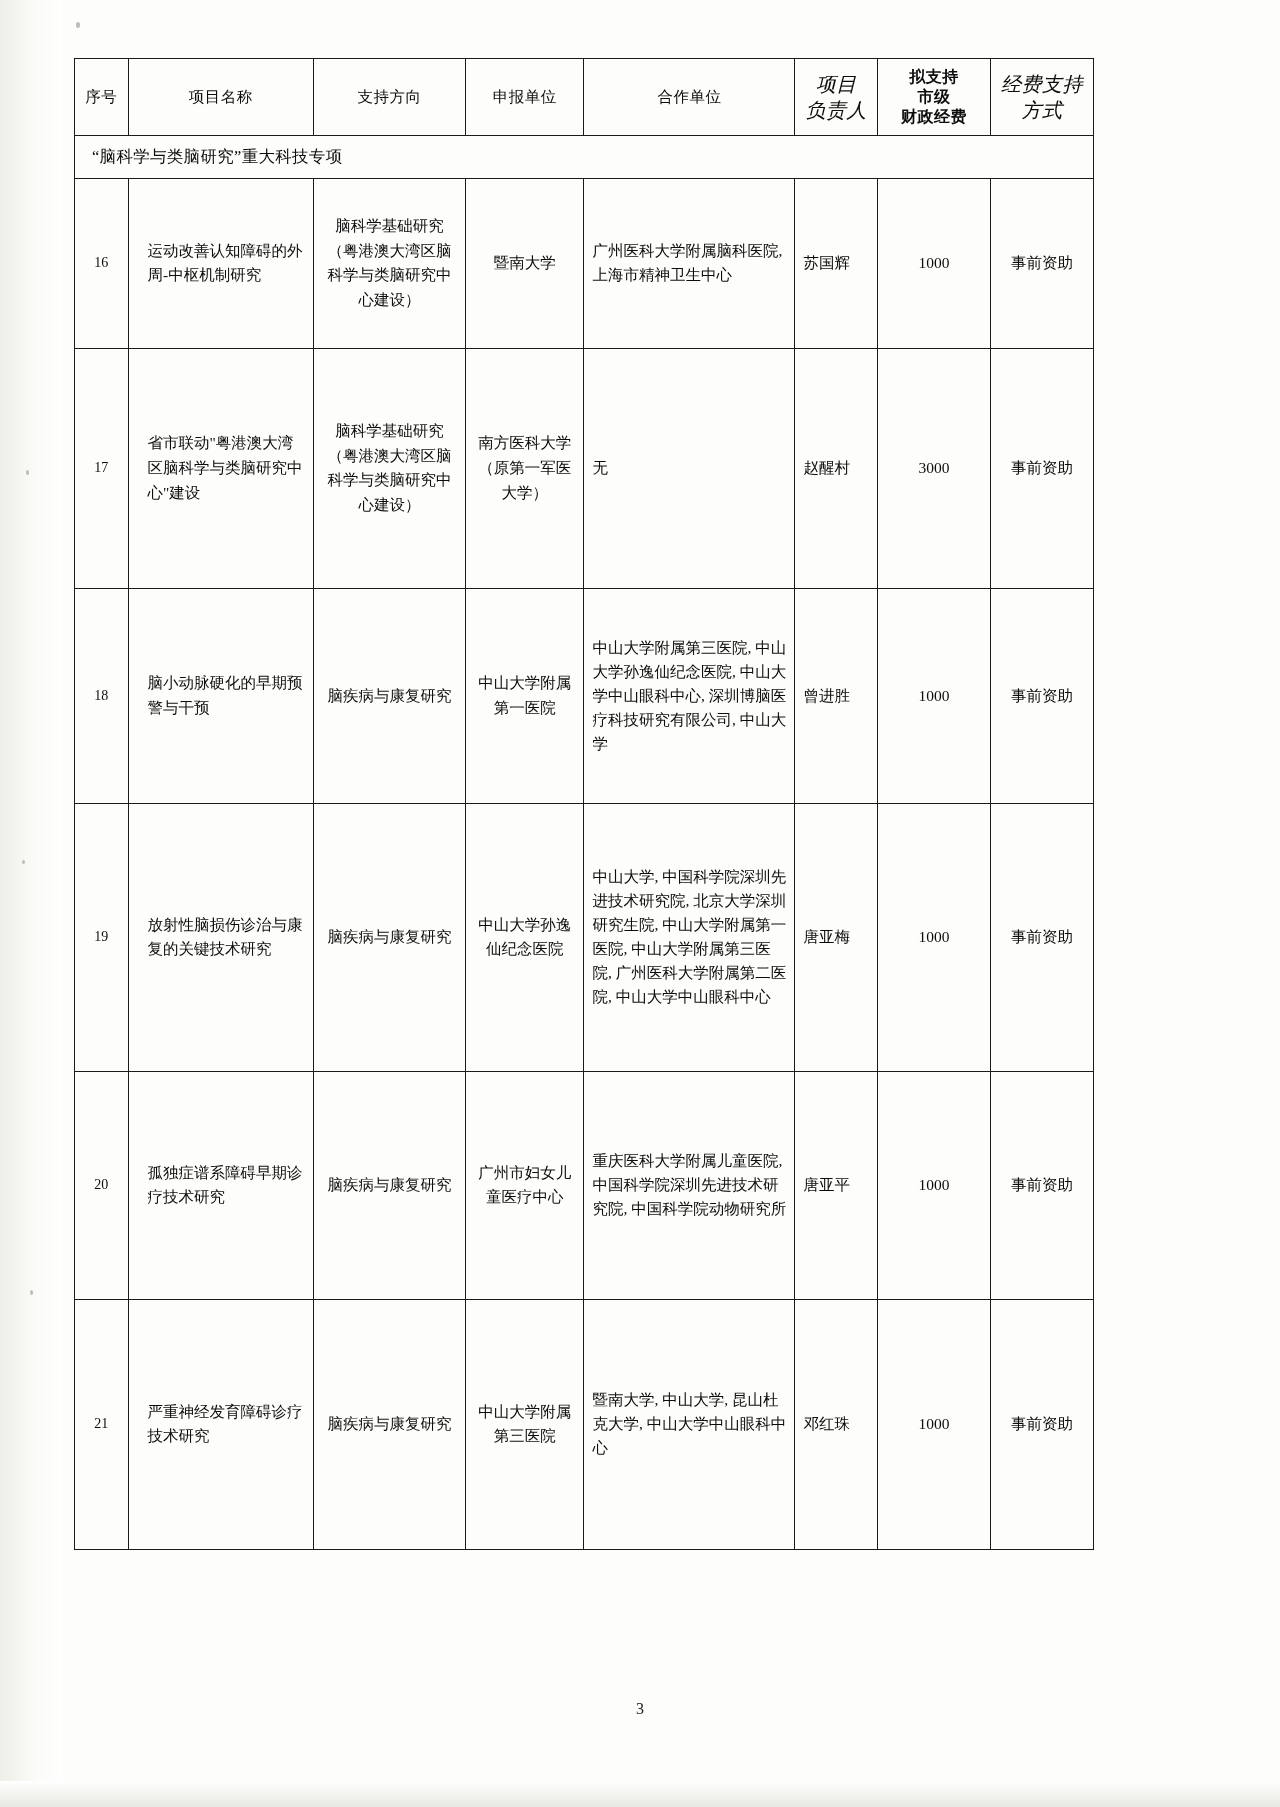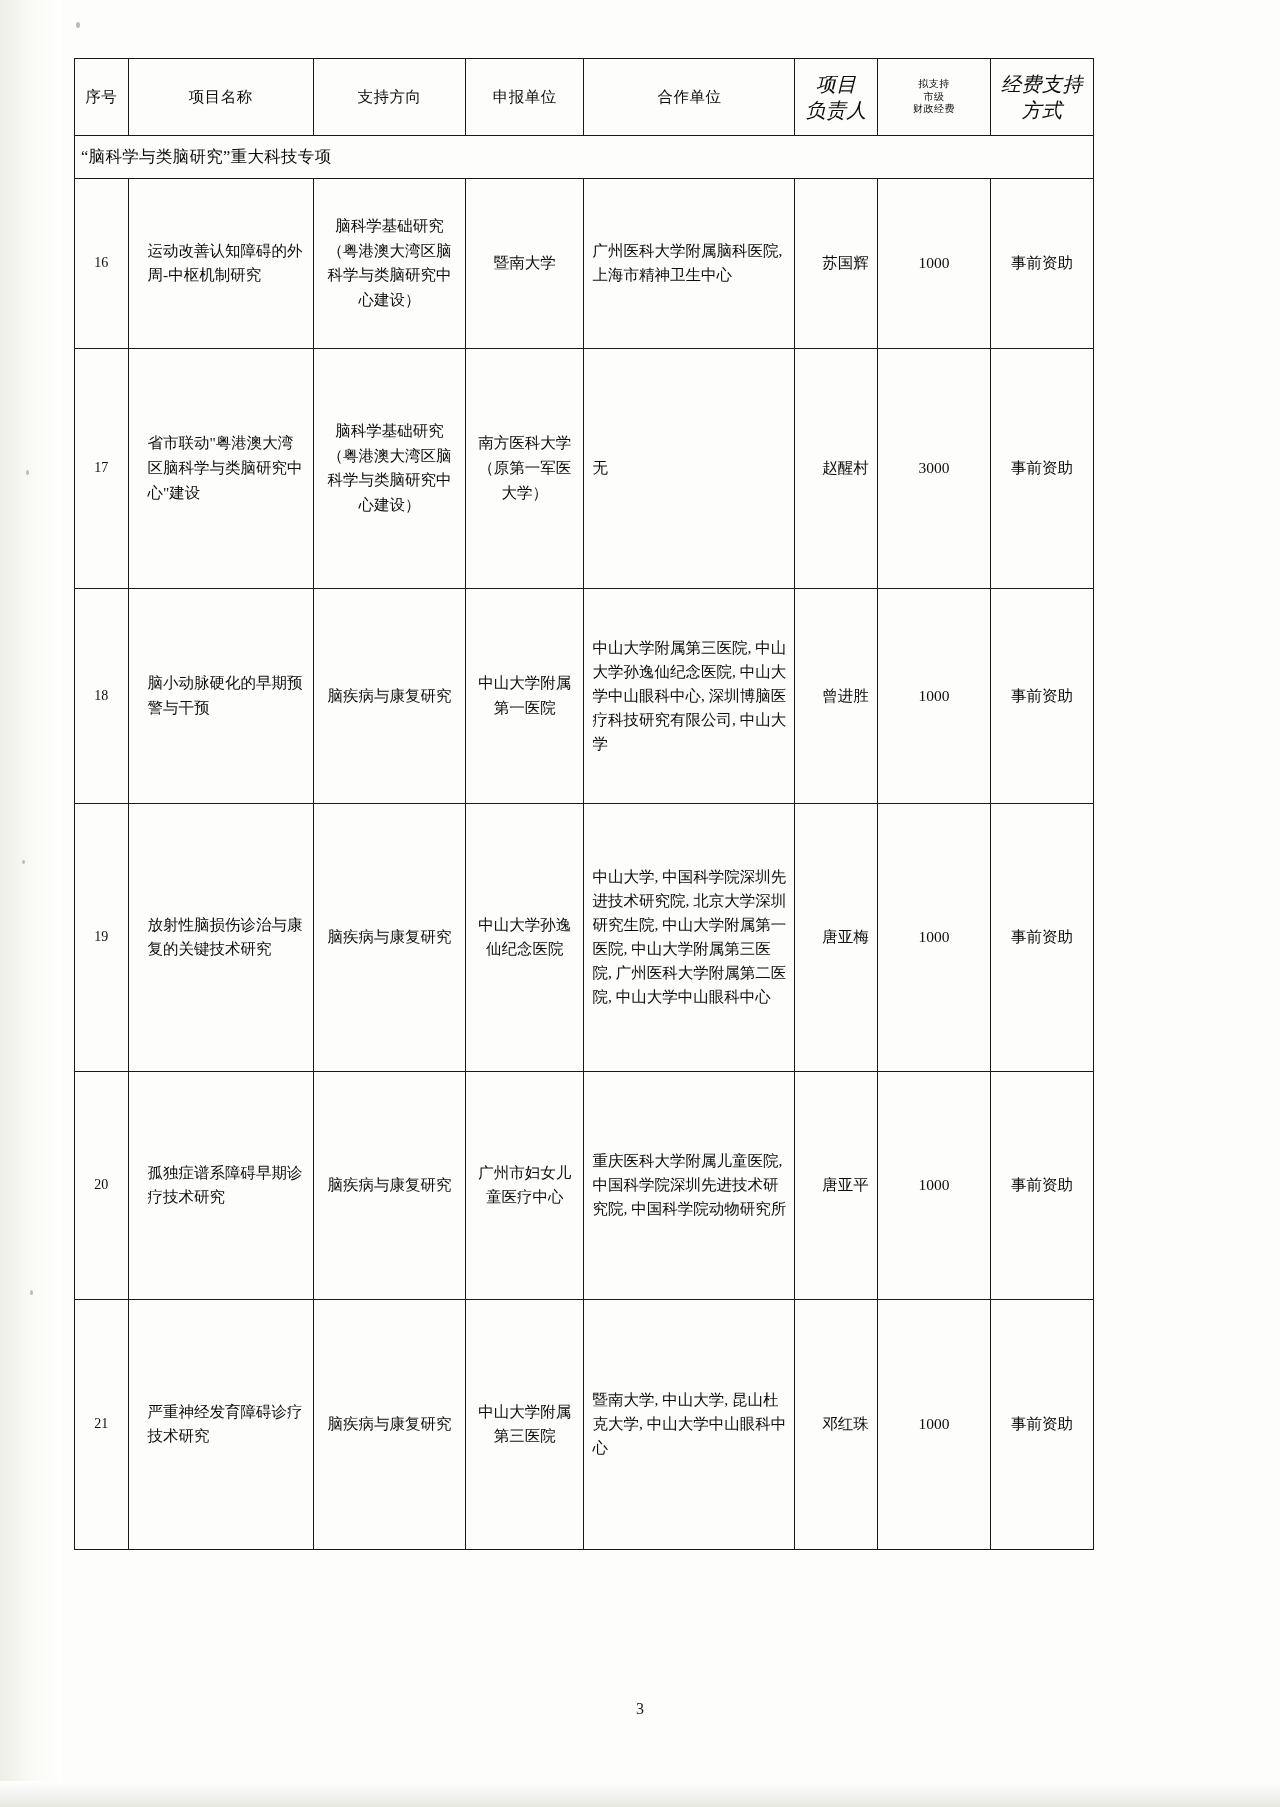--- a/index.html
+++ b/index.html
@@ -77,37 +77,38 @@
     height: 64px;
     font-size: 17px;
     letter-spacing: 0.5px;
   }
   thead td.two-line {
     font-size: 20px;
     line-height: 1.3;
     font-style: italic;
   }
   thead td.three-line {
-    font-size: 10px;
+    font-size: 16px;
     line-height: 1.25;
+    font-weight: bold;
   }
 
   td.section-row {
     text-align: left;
     font-size: 16.5px;
-    padding: 9px 10px 9px 6px;
+    padding: 9px 10px 9px 17px;
     letter-spacing: 0.3px;
   }
 
   td.seq    { text-align: center; font-size: 14px; }
   td.name   { text-align: left; padding-left: 19px; line-height: 1.6; }
   td.dir    { text-align: center; line-height: 1.6; }
   td.apply  { text-align: center; line-height: 1.6; padding-left: 8px; }
   td.coop   { text-align: left; line-height: 1.55; padding-left: 8px; }
-  td.leader { text-align: right; }
+  td.leader { text-align: left; }
   td.fund   { text-align: center; }
   td.mode   { text-align: center; }
 
   .page-number {
     position: absolute;
     left: 0;
     top: 1700px;
     width: 1280px;
     text-align: center;
     font-size: 16px;

